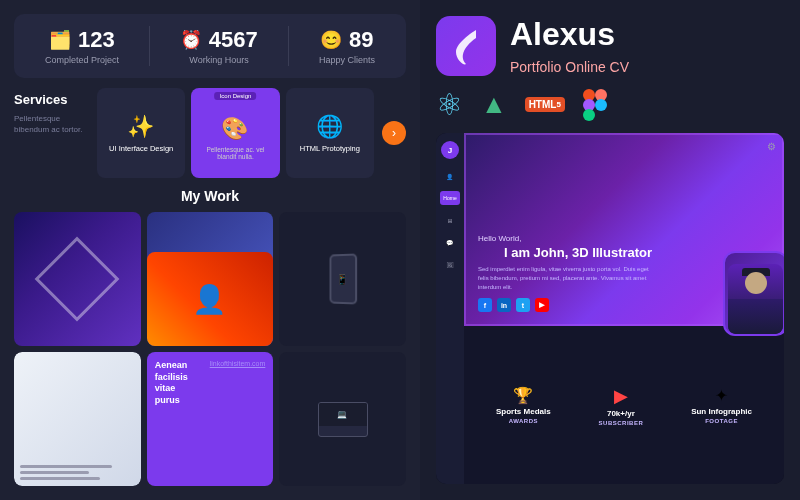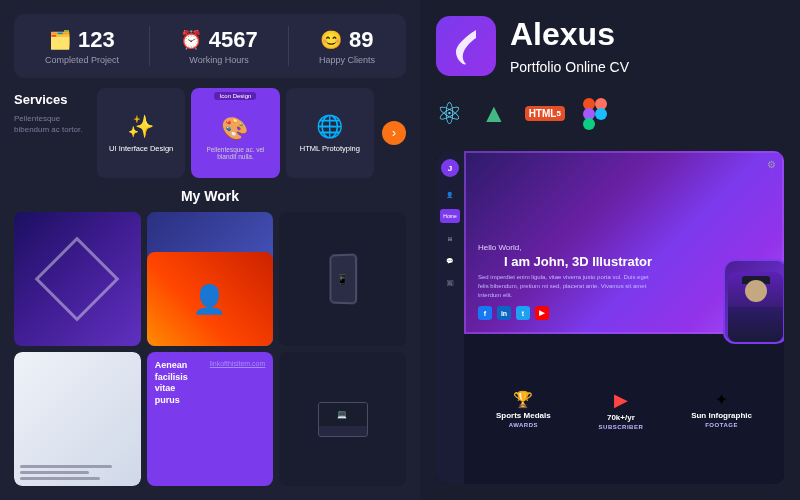--- a/index.html
+++ b/index.html
@@ -340,21 +340,21 @@
     }
 
     
     .right-panel {
       width: 380px;
       height: 500px;
       background: #1a1d2e;
       padding: 16px;
       display: flex;
       flex-direction: column;
-      gap: 14px;
+      gap: 5px;
     }
 
     
     .branding-section {
       display: flex;
       align-items: center;
       gap: 14px;
     }
 
     .brand-logo {
@@ -375,21 +375,21 @@
 
     .brand-name {
       font-size: 32px;
       font-weight: 800;
       color: #ffffff;
       line-height: 1;
     }
 
     .brand-tagline {
       font-size: 14px;
-      color: #ffffff;
+      color: #fca5a5;
       margin-top: 9px;
     }
 
     
     .tech-icons {
       display: flex;
       gap: 18px;
       align-items: center;
       padding: 6px 0;
     }

